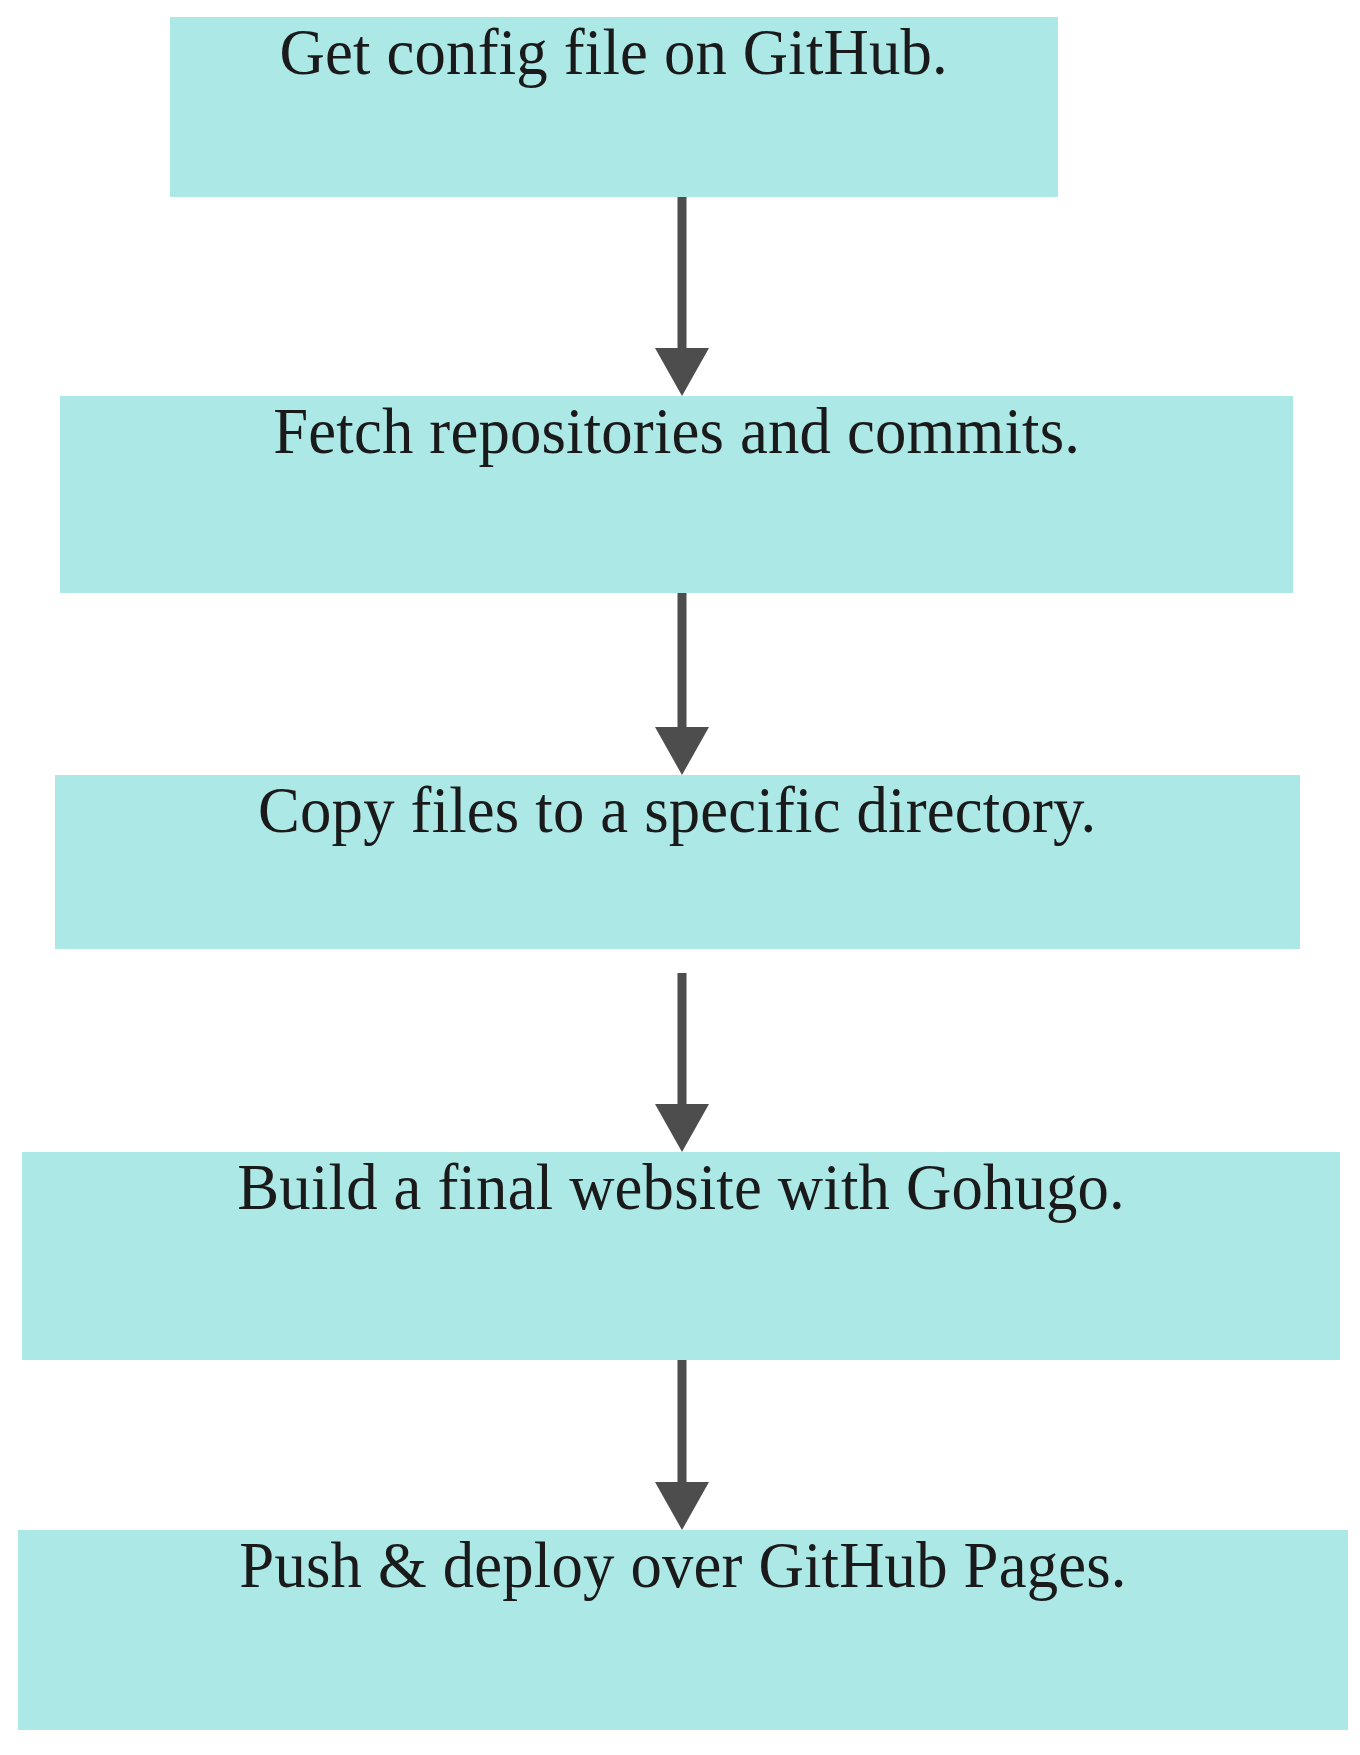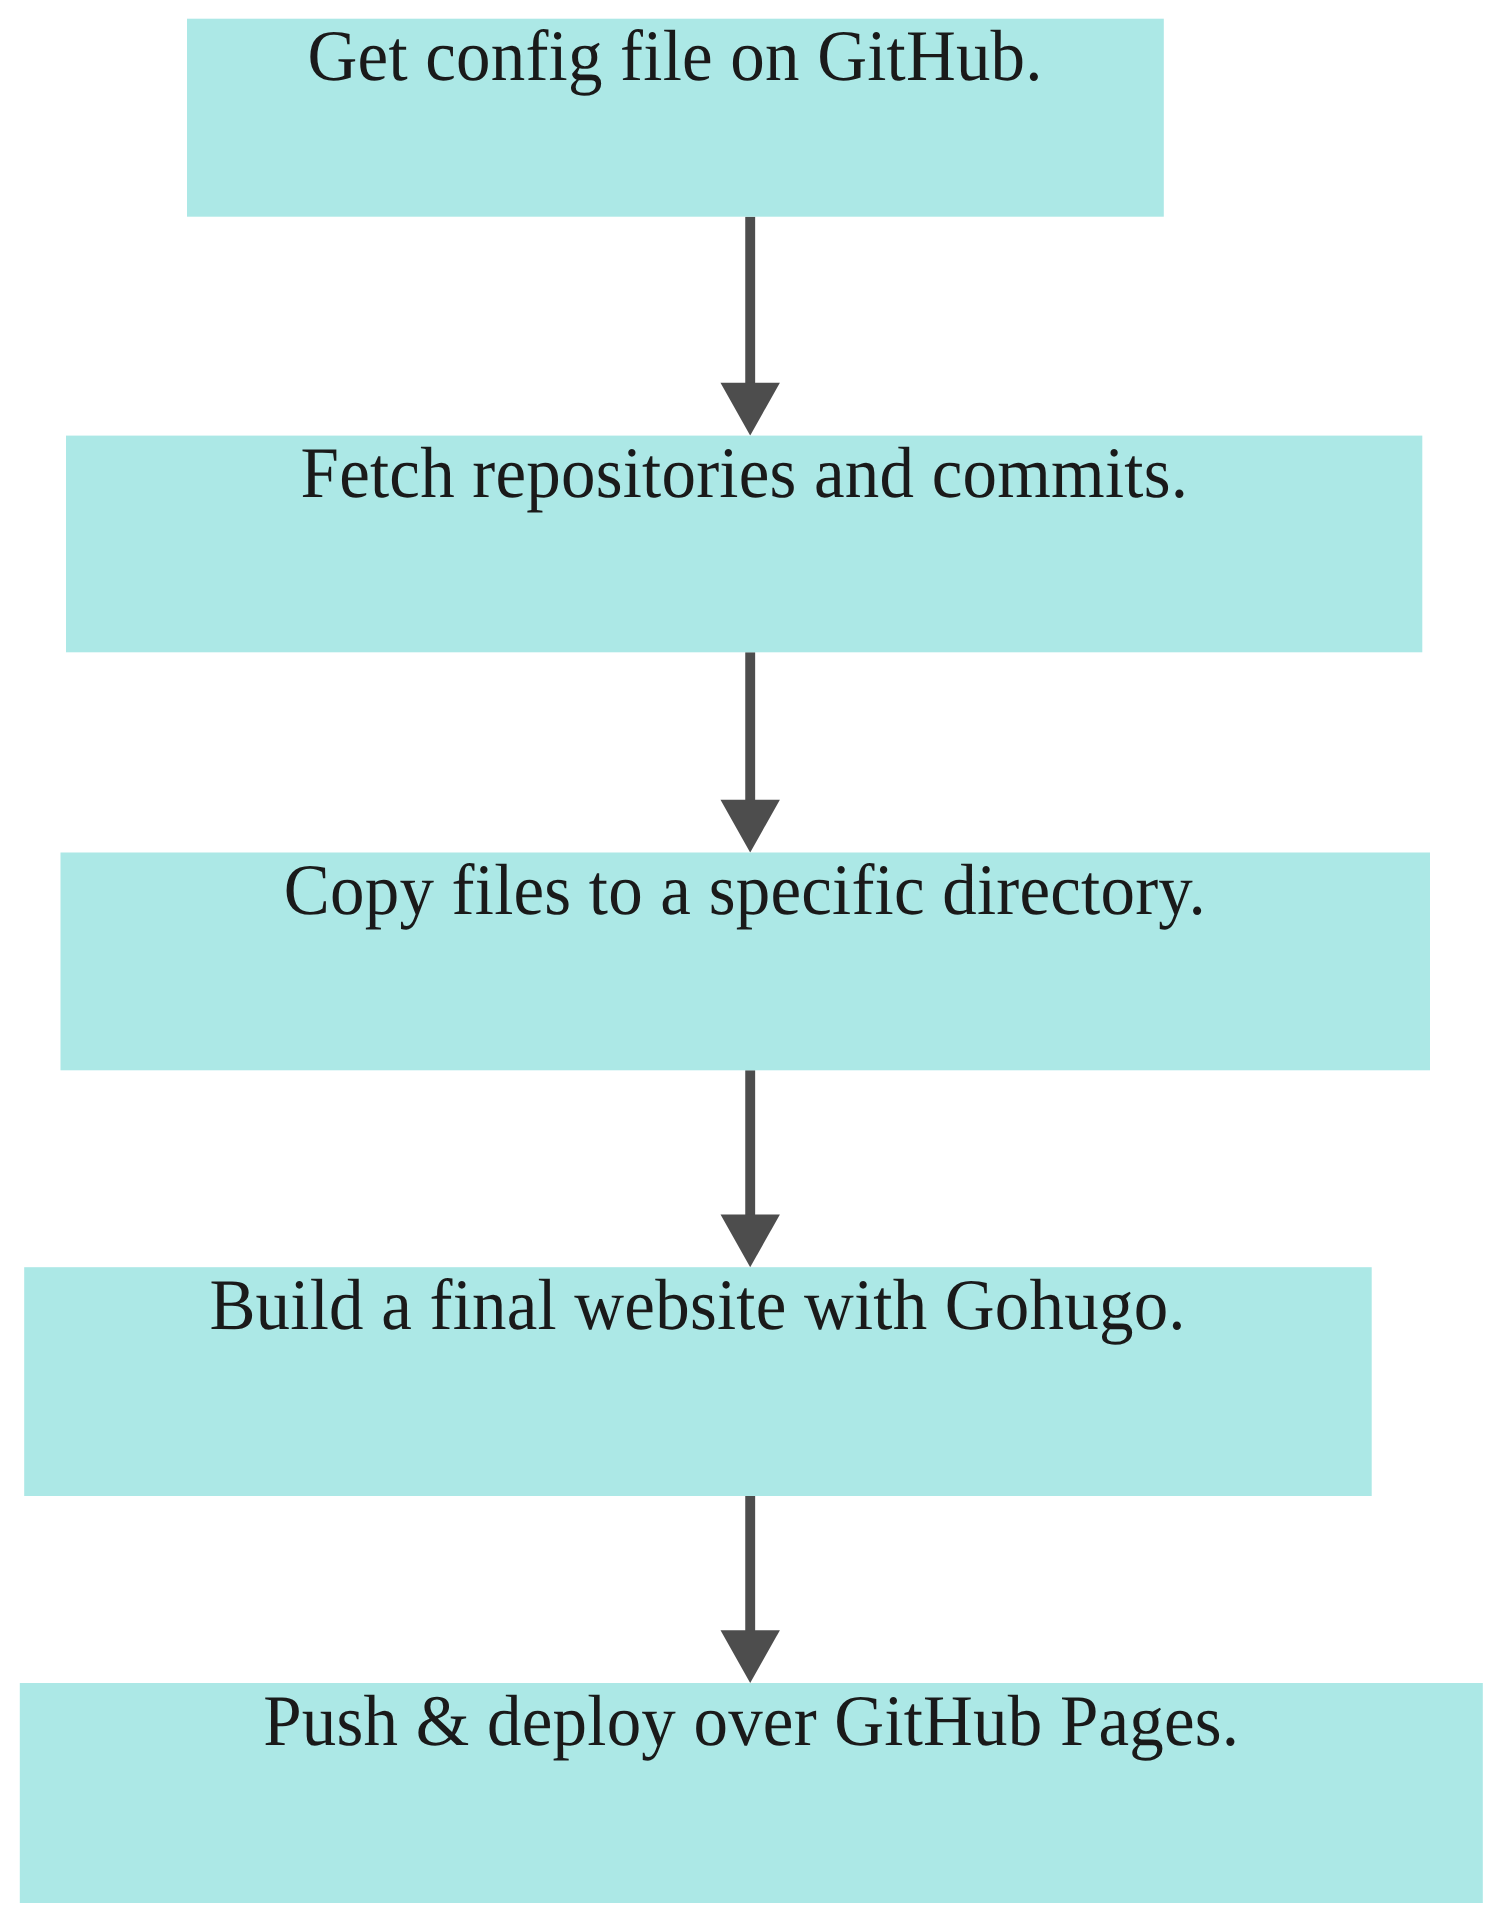--- a/index.html
+++ b/index.html
@@ -81,25 +81,25 @@
   </div>
 
   <div class="node" id="node-0" style="left: 170px; top: 17px; width: 888px; height: 180px; --node-fill: #ace8e6; color: rgb(26, 26, 26);">
     <span class="node-label" style="font-size: 66px;">Get config file on GitHub.</span>
   </div>
 
   <div class="node" id="node-1" style="left: 60px; top: 396px; width: 1233px; height: 197px; --node-fill: #ace8e6; color: rgb(26, 26, 26); font-family: Liberation Serif, serif;">
     <span class="node-label" style="font-size: 66px;">Fetch repositories and commits.</span>
   </div>
 
-  <div class="node" id="node-2" style="left: 55px; top: 775px; width: 1245px; height: 198px; --node-fill: #ace8e6; color: rgb(26, 26, 26);">
+  <div class="node" id="node-2" style="left: 55px; top: 775px; width: 1245px; height: 174px; --node-fill: #ace8e6; color: rgb(26, 26, 26);">
     <span class="node-label" style="font-size: 66px;">Copy files to a specific directory.</span>
   </div>
 
-  <div class="node" id="node-3" style="left: 22px; top: 1152px; width: 1225px; height: 208px; --node-fill: #ace8e6; color: rgb(26, 26, 26);">
+  <div class="node" id="node-3" style="left: 22px; top: 1152px; width: 1318px; height: 208px; --node-fill: #ace8e6; color: rgb(26, 26, 26);">
     <span class="node-label" style="font-size: 66px;">Build a final website with Gohugo.</span>
   </div>
 
   <div class="node" id="node-4" style="left: 18px; top: 1530px; width: 1330px; height: 200px; --node-fill: #ace8e6; color: rgb(26, 26, 26);">
     <span class="node-label" style="font-size: 66px;">Push &amp; deploy over GitHub Pages.</span>
   </div>
 
 </div>
 
 </body></html>

